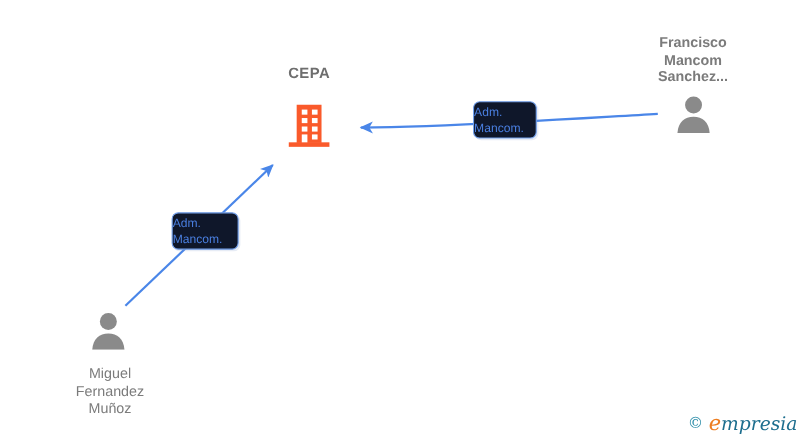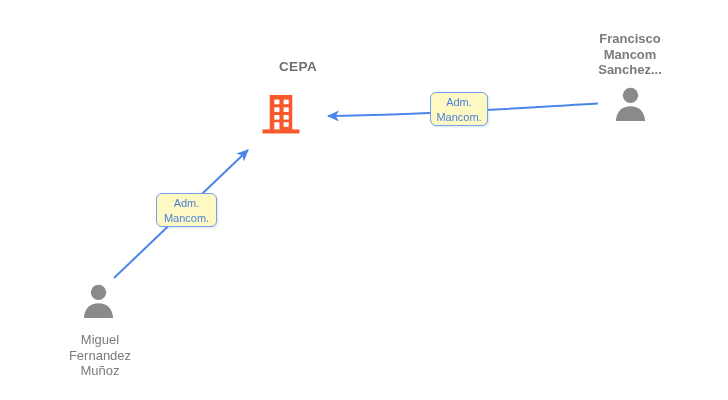--- a/index.html
+++ b/index.html
@@ -29,46 +29,45 @@
   .company-name {
     left: 281px; top: 59px;
     transform: translateX(-50%);
     text-align: center;
     font-size: 13.5px;
     font-weight: bold;
     letter-spacing: 0.4px;
     line-height: 16px;
     color: var(--title-gray, #6e6e6e);
     white-space: nowrap;
-    margin-left: 17px;
   }
   .company-icon-wrap { left: 260px; top: 95px; width: 42px; height: 39px; }
 
   .person-name {
     text-align: center;
     font-size: 13px;
     line-height: 15.5px;
     color: var(--text-gray, #7b7b7b);
     white-space: nowrap;
     transform: translateX(-50%);
   }
   .francisco-name { left: 630px; top: 31px; font-weight: bold; }
   .francisco-icon-wrap { left: 612px; top: 87px; width: 37px; height: 34px; }
   .miguel-icon-wrap { left: 80px; top: 284px; width: 37px; height: 34px; }
   .miguel-name { left: 100px; top: 332px; }
 
   .edge-label {
     position: absolute;
     z-index: 3;
     box-sizing: border-box;
-    background: #fef9c3;
+    background: #0f172a;
     border: 1px solid var(--label-border, #74a1ec);
     border-radius: 6px;
     box-shadow: 1.5px 1.5px 0 rgba(120, 150, 200, 0.18);
-    text-align: center;
+    text-align: left;
     font-size: 11px;
     line-height: 15px;
     padding-top: 2px;
     color: var(--label-text, #4a7fe0);
   }
   .edge-label-1 { left: 430px; top: 92px; width: 58px; height: 34px; }
   .edge-label-2 { left: 156px; top: 193px; width: 61px; height: 34px; }
 
   .logo {
     position: absolute;
@@ -148,14 +147,17 @@
 
   <div class="edge-label edge-label-1">
     <div>Adm.</div>
     <div>Mancom.</div>
   </div>
   <div class="edge-label edge-label-2">
     <div>Adm.</div>
     <div>Mancom.</div>
   </div>
 
+  <div class="logo">
+    <span class="copy">©</span><span class="brand-initial">e</span><span class="brand-rest">mpresia</span>
+  </div>
 
 </div>
 
 </body></html>

